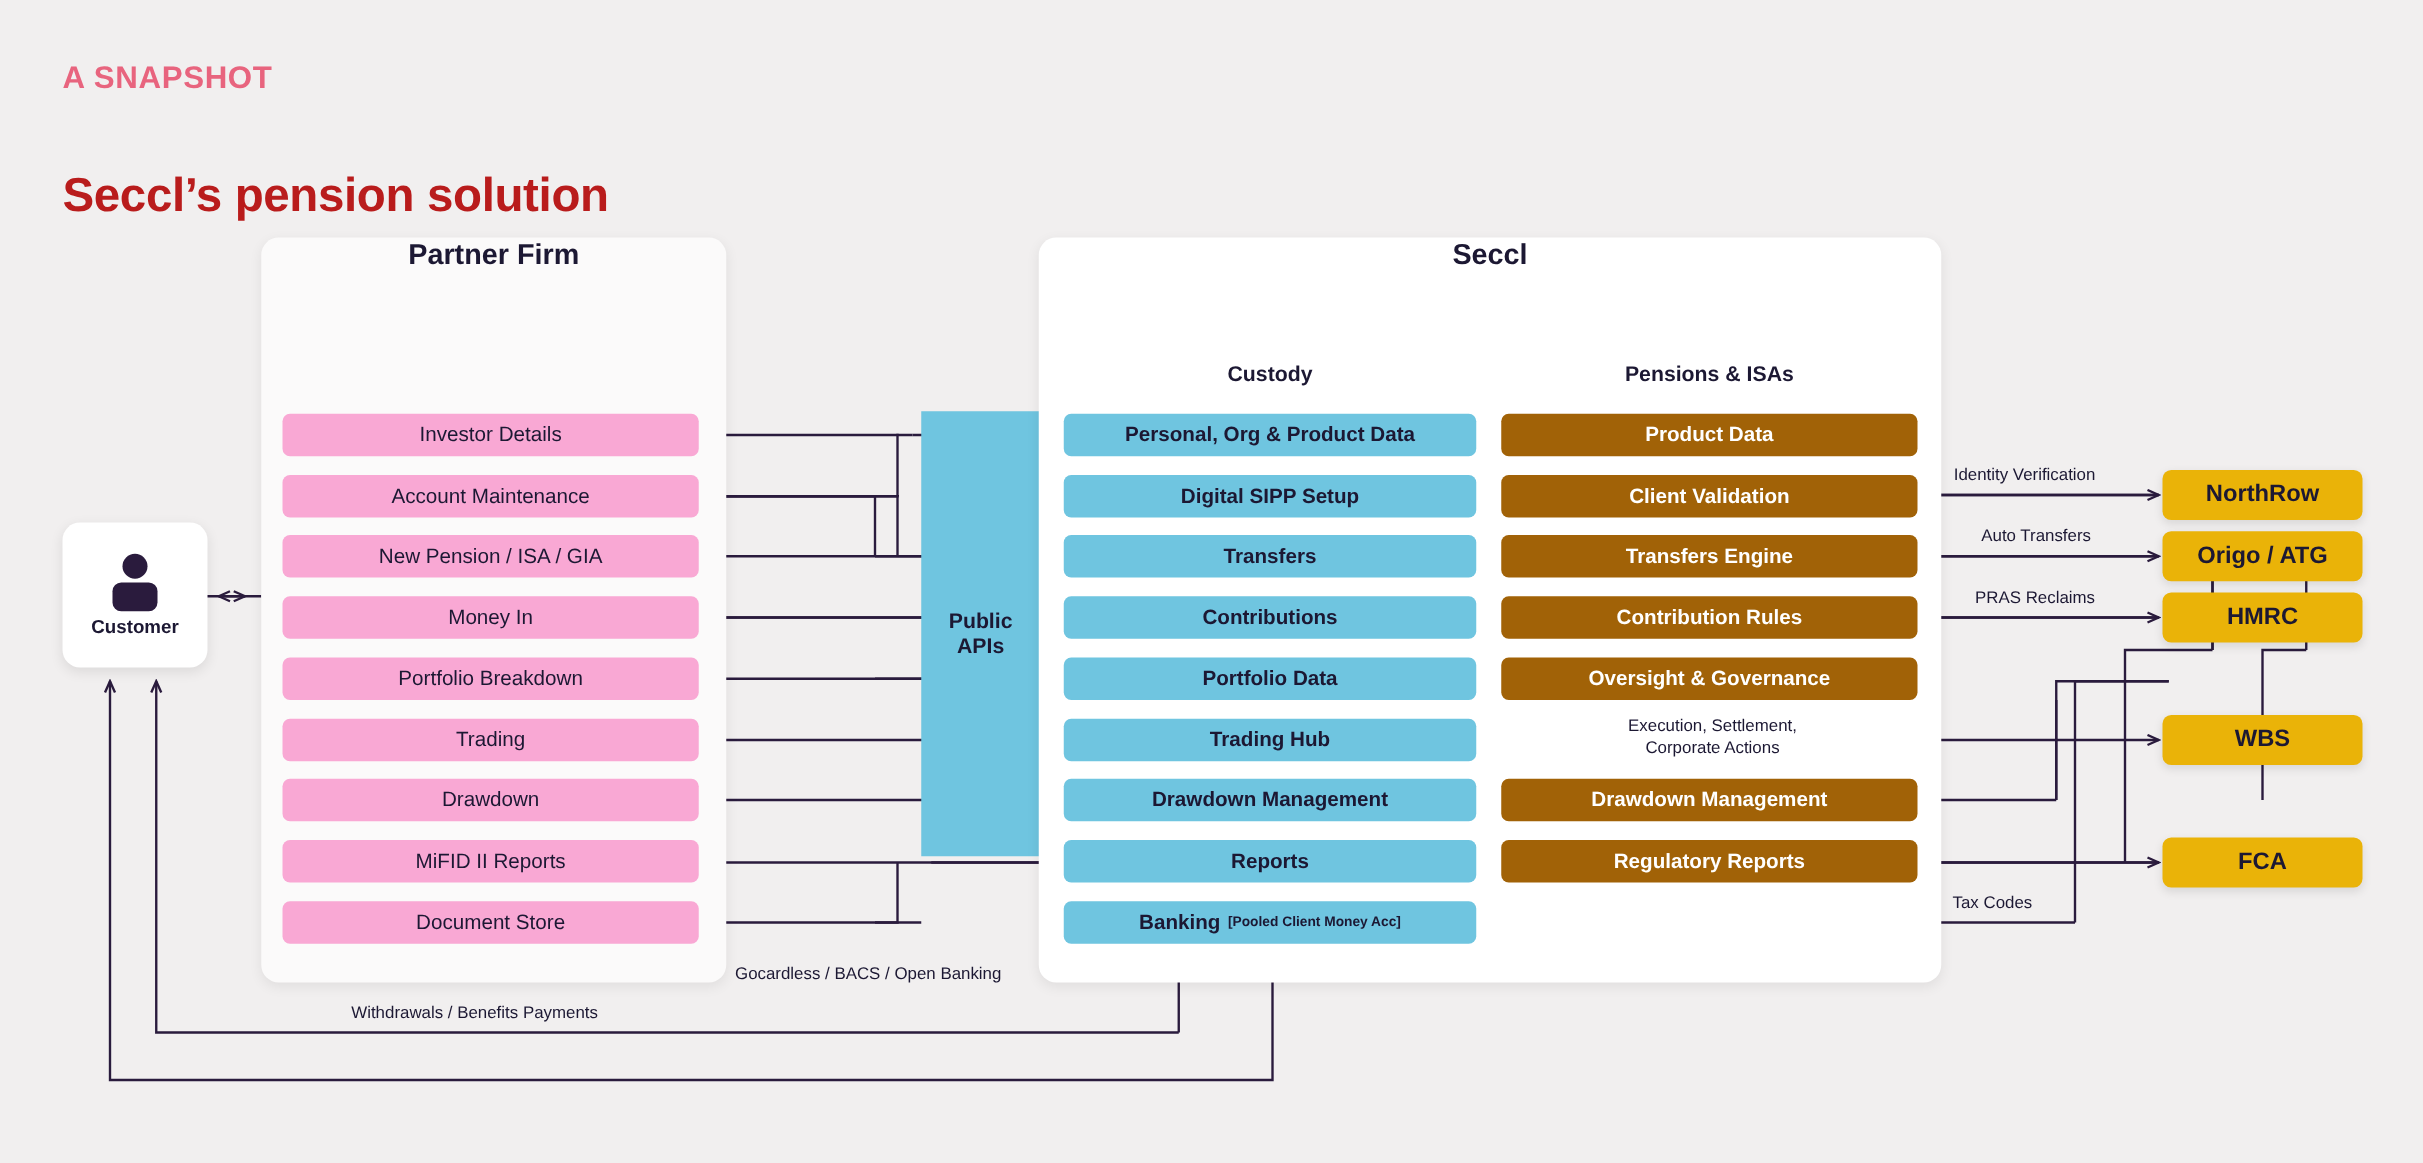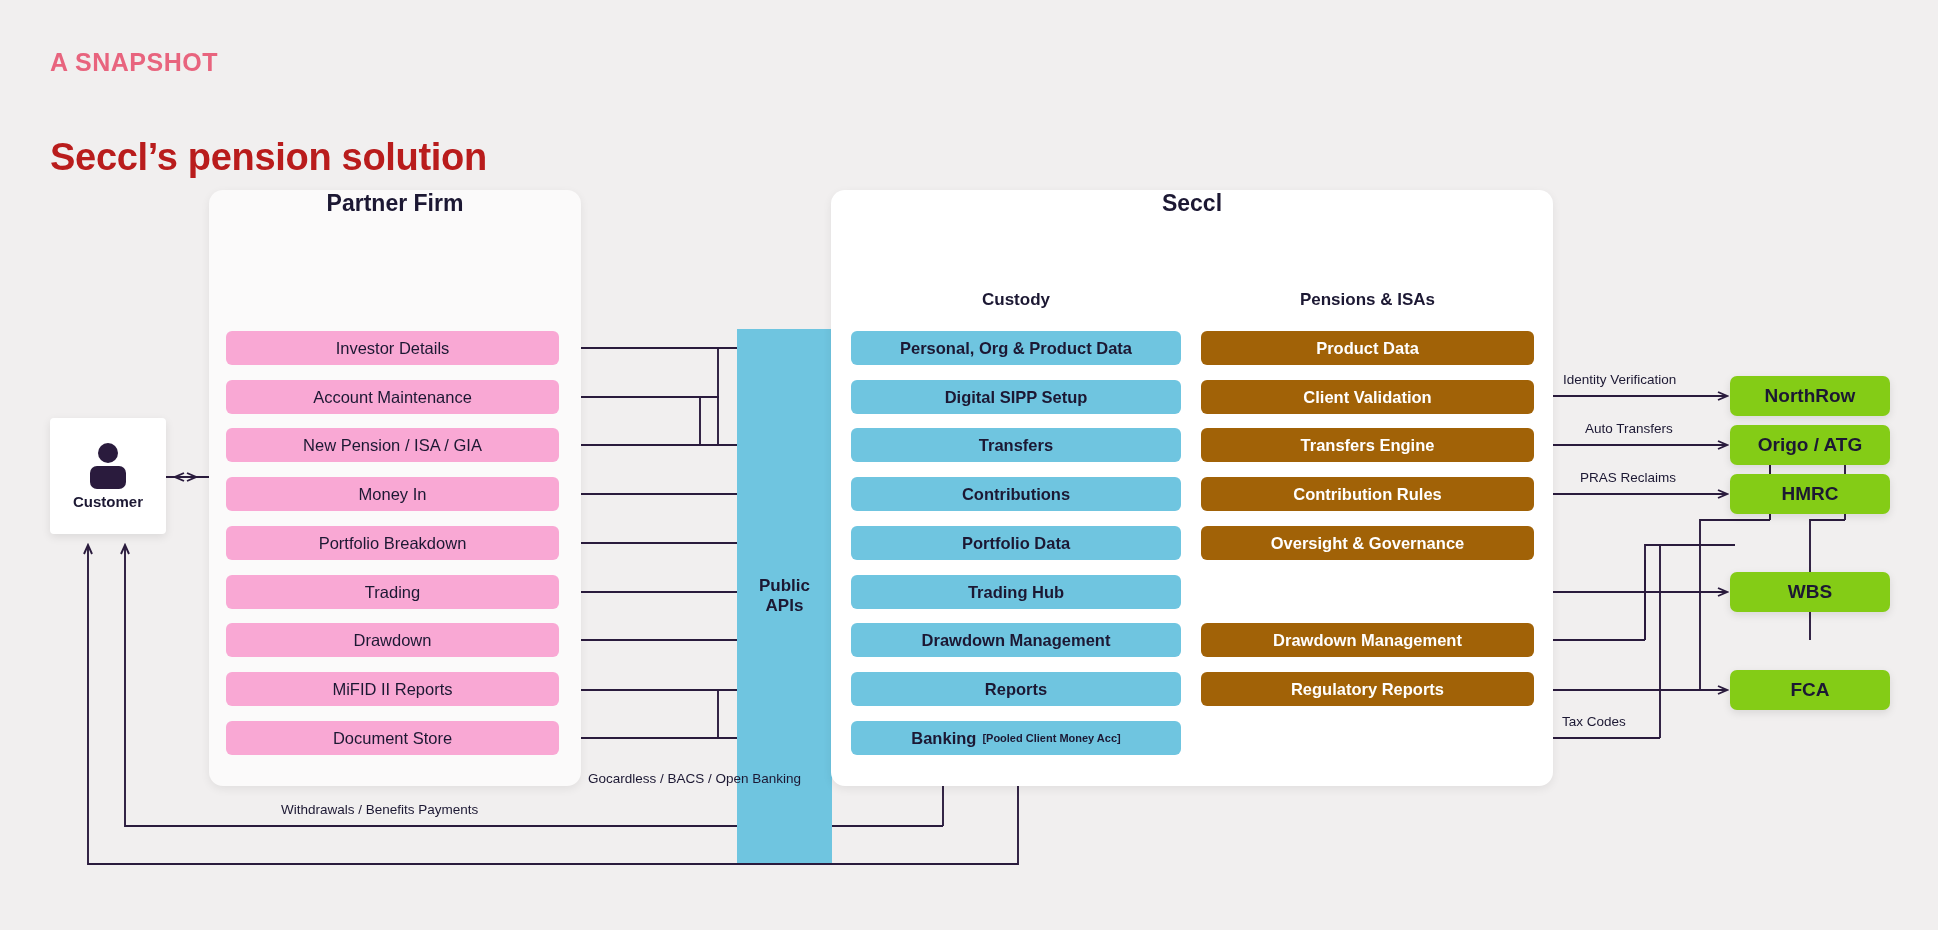--- a/index.html
+++ b/index.html
@@ -50,41 +50,41 @@
     display: flex; align-items: center; justify-content: center;
     font-size: 16.5px; white-space: nowrap;
   }
   .row.partner { left: 226px; width: 333px; background:#f9a8d4; color:#1c1833; }
   .row.custody { left: 851px; width: 330px; background:#6fc5e0; color:#1c1833; font-weight:600; }
   .row.pension { left: 1201px; width: 333px; background:#a16207; color:#ffffff; font-weight:bold; }
   .row.custody .sub { font-weight: 700; font-size: 11px; margin-left: 6px; }
 
   
   #public-apis {
-    position: absolute; left: 737px; top: 329px; width: 95px; height: 534px;
+    position: absolute; left: 737px; top: 329px; width: 95px; height: 356px;
     background: #6fc5e0; display:flex; align-items:center; justify-content:center;
     text-align:center; font-size:17px; font-weight:bold; color:#1c1833; line-height:1.15;
   }
 
   
   #customer-box {
     position: absolute; left: 50px; top: 418px; width: 116px; height: 116px;
-    background:#fff; border-radius:4px; box-shadow:0 3px 10px rgba(0,0,0,.09);
+    background:#fff; border-radius:14px; box-shadow:0 3px 10px rgba(0,0,0,.09);
     display:flex; flex-direction:column; align-items:center; justify-content:center;
   }
   #customer-box .label { font-size:15px; font-weight:bold; color:#1c1833; margin-top:4px; }
   .person { width:46px; height:46px; position:relative; }
   .person .head { position:absolute; left:13px; top:0; width:20px; height:20px;
                   border-radius:50%; background:#2a1b3d; }
   .person .body { position:absolute; left:5px; top:23px; width:36px; height:23px;
                   border-radius:7px; background:#2a1b3d; }
 
   
   .ext {
-    position:absolute; left:1730px; width:160px; height:40px; background:#84cc16;
+    position:absolute; left:1730px; width:160px; height:40px; background:#eab308;
     border-radius:7px; box-shadow:0 3px 8px rgba(0,0,0,.1);
     display:flex; align-items:center; justify-content:center;
     font-size:19px; font-weight:bold; color:#1c1833;
   }
 
   
   .edge-label {
     position:absolute; font-size:13.5px; color:#1c1833; white-space:nowrap;
     text-align:center; line-height:1.25;
   }
@@ -255,19 +255,23 @@
   <div class="ext" style="top:376px">NorthRow</div>
   <div class="ext" style="top:425px">Origo / ATG</div>
   <div class="ext" style="top:474px">HMRC</div>
   <div class="ext" style="top:572px">WBS</div>
   <div class="ext" style="top:670px">FCA</div>
 
   <div class="edge-label" style="left:1563px; top:372px;">Identity Verification</div>
   <div class="edge-label" style="left:1585px; top:421px;">Auto Transfers</div>
   <div class="edge-label" style="left:1580px; top:470px;">PRAS Reclaims</div>
 
+  <div class="edge-label" style="left:1255px; top:573px; width:230px;">
+    <span>Execution, Settlement,</span><br>
+    <span>Corporate Actions</span>
+  </div>
 
   <div class="edge-label" style="left:1562px; top:714px;">Tax Codes</div>
 
   <div class="edge-label" style="left:588px; top:771px;">Gocardless / BACS / Open Banking</div>
   <div class="edge-label" style="left:281px; top:802px;">Withdrawals / Benefits Payments</div>
 
 </div>
 
 </body></html>

